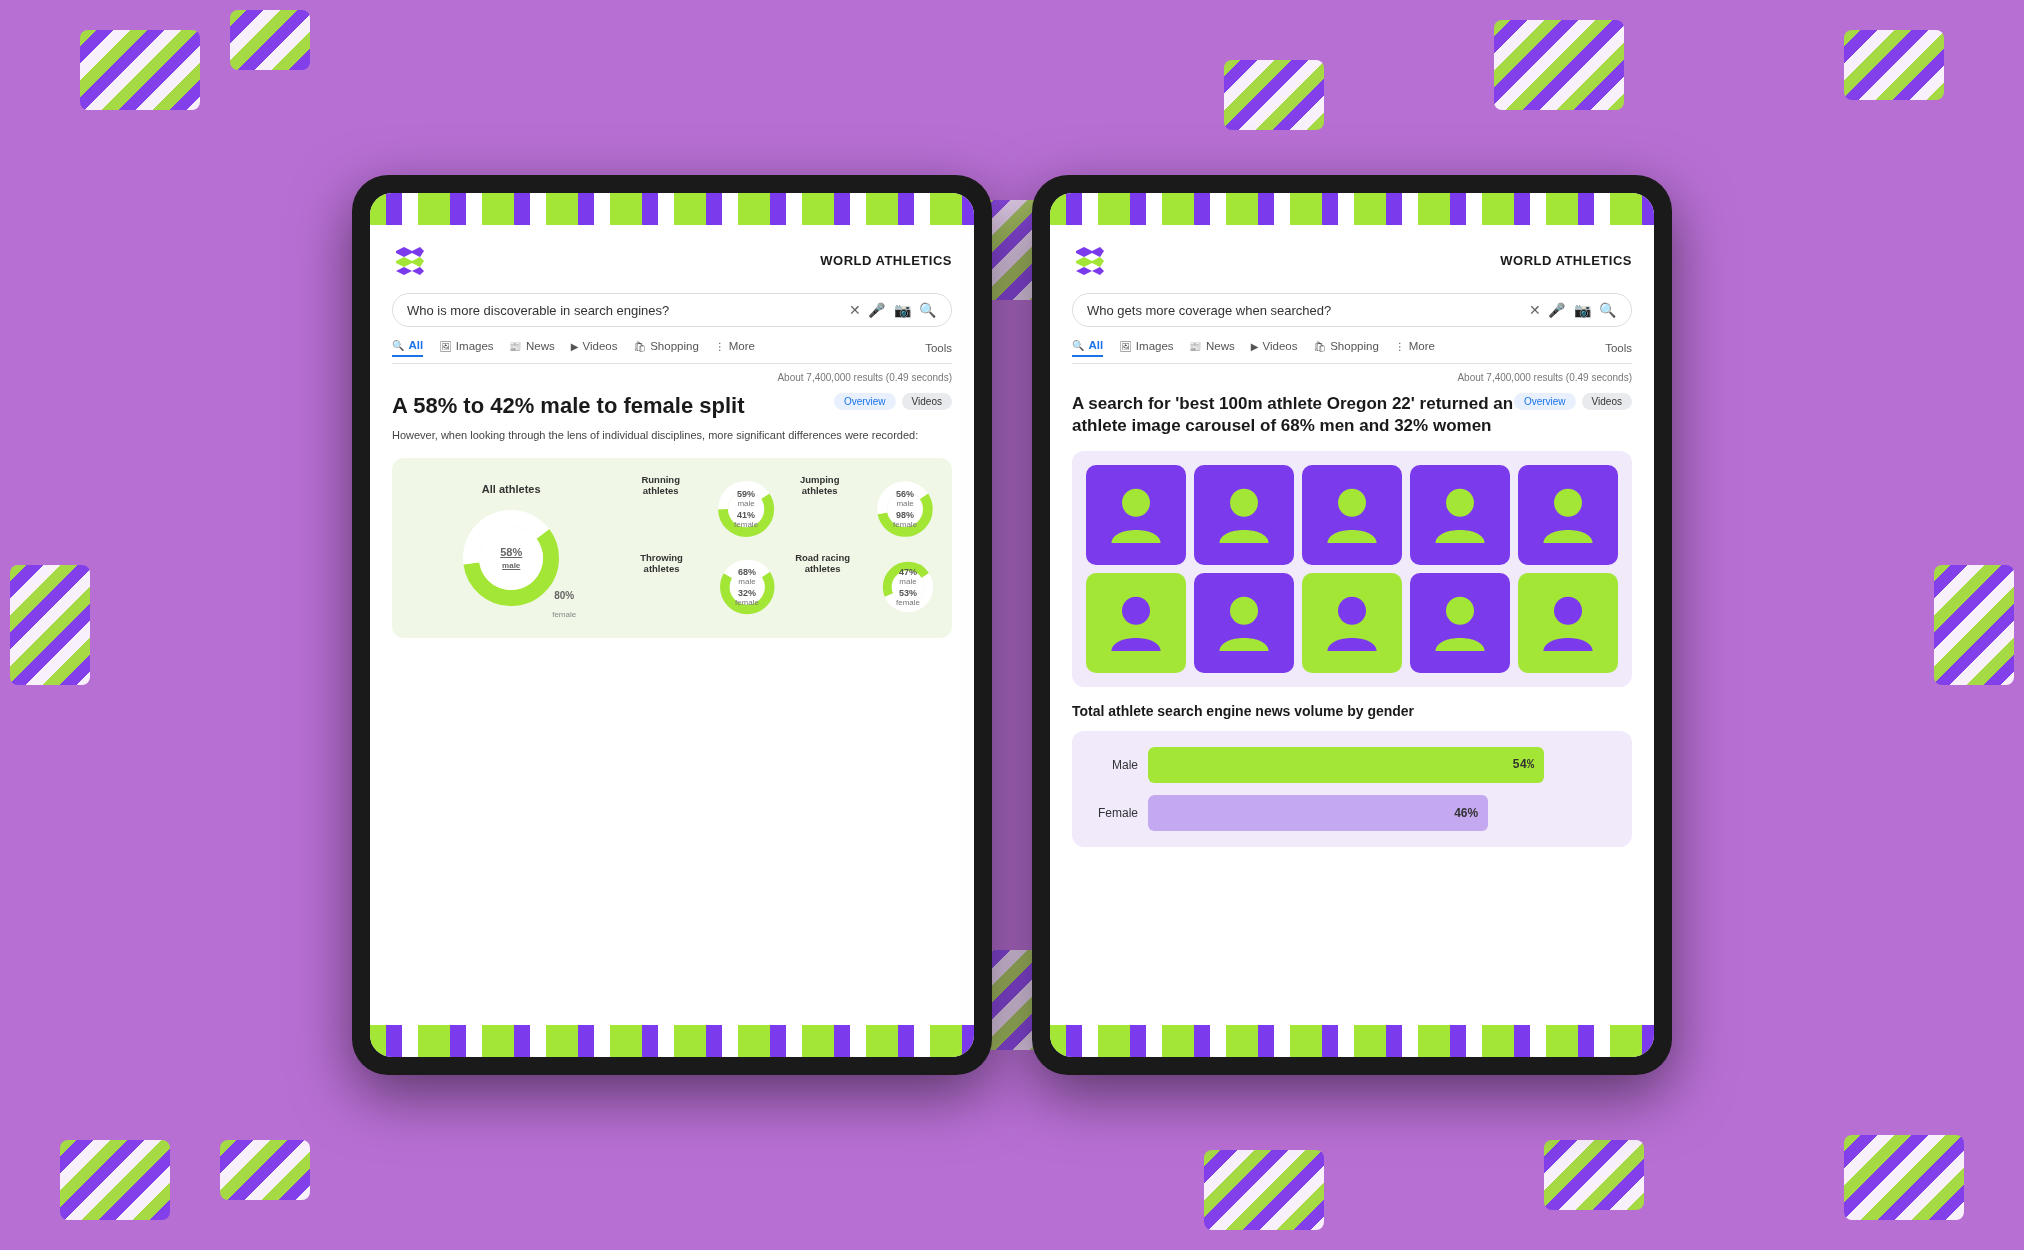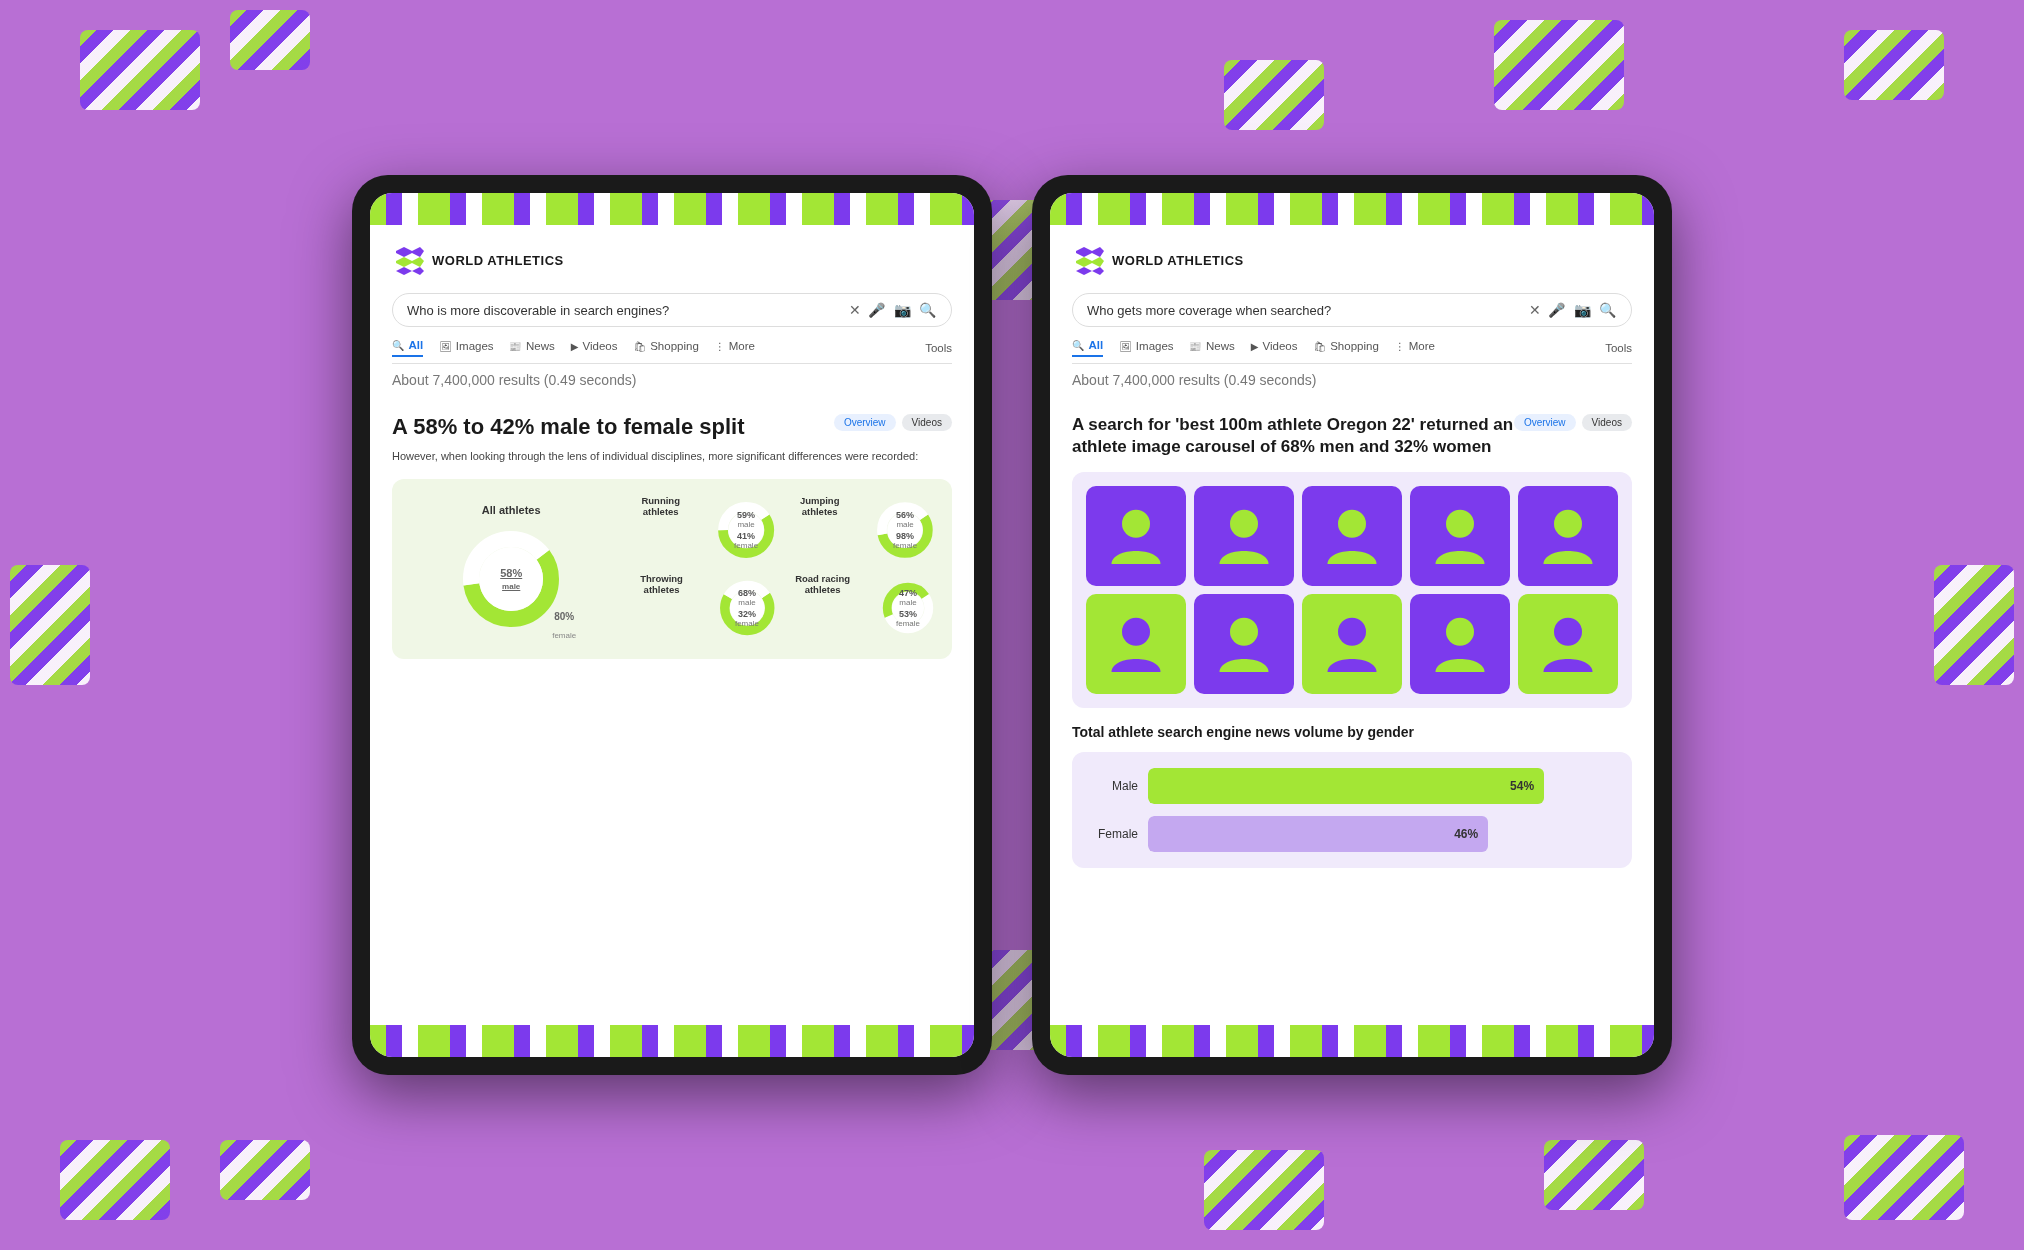--- a/index.html
+++ b/index.html
@@ -69,22 +69,23 @@
       flex: 1;
       overflow-y: auto;
       padding: 18px 22px 20px;
       background: white;
     }
 
     
     .logo-area {
       display: flex;
       align-items: center;
-      gap: 4px;
+      gap: 18px;
       margin-bottom: 14px;
+      justify-content: space-between;
     }
 
     .logo-icon {
       width: 36px;
       height: 36px;
     }
 
     .logo-text {
       font-size: 13px;
       font-weight: 900;
@@ -159,23 +160,24 @@
 
     .tools-tab {
       margin-left: auto;
       font-size: 11.5px;
       color: #555;
       cursor: pointer;
     }
 
     
     .results-info {
-      font-size: 14px;
+      font-size: 10px;
       color: #777;
-      margin-bottom: 26px;
+      margin-bottom: 10px;
+      text-align: right;
     }
 
     
     .main-heading {
       font-size: 22px;
       font-weight: 700;
       color: #1a1a1a;
       margin-bottom: 8px;
       line-height: 1.2;
     }
@@ -757,21 +759,21 @@
           </div>
         </div>
 
         <div class="bar-chart-section">
           <div class="bar-chart-title">Total athlete search engine news volume by gender</div>
           <div class="bar-chart-container">
 
             <div class="bar-row">
               <div class="bar-label">Male</div>
               <div class="bar-track">
-                <div class="bar-fill green" style="width:85%;">
+                <div class="bar-fill green" style="width:85%;font-family:Liberation Mono, monospace;">
                   <span class="bar-pct">54%</span>
                 </div>
               </div>
             </div>
 
             <div class="bar-row">
               <div class="bar-label">Female</div>
               <div class="bar-track">
                 <div class="bar-fill purple" style="width:73%;">
                   <span class="bar-pct">46%</span>

